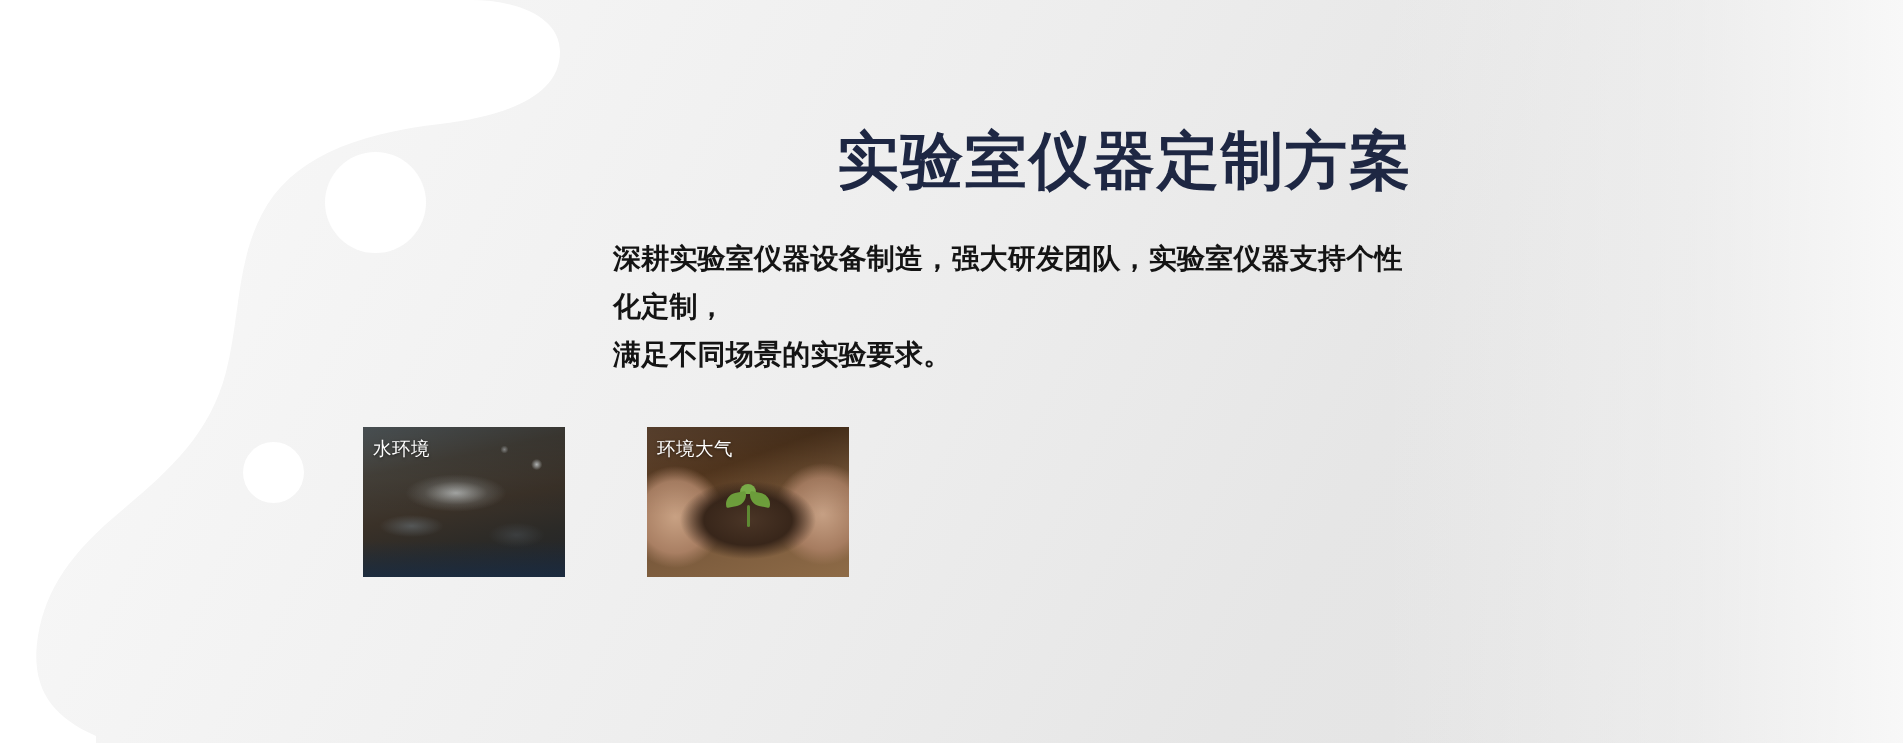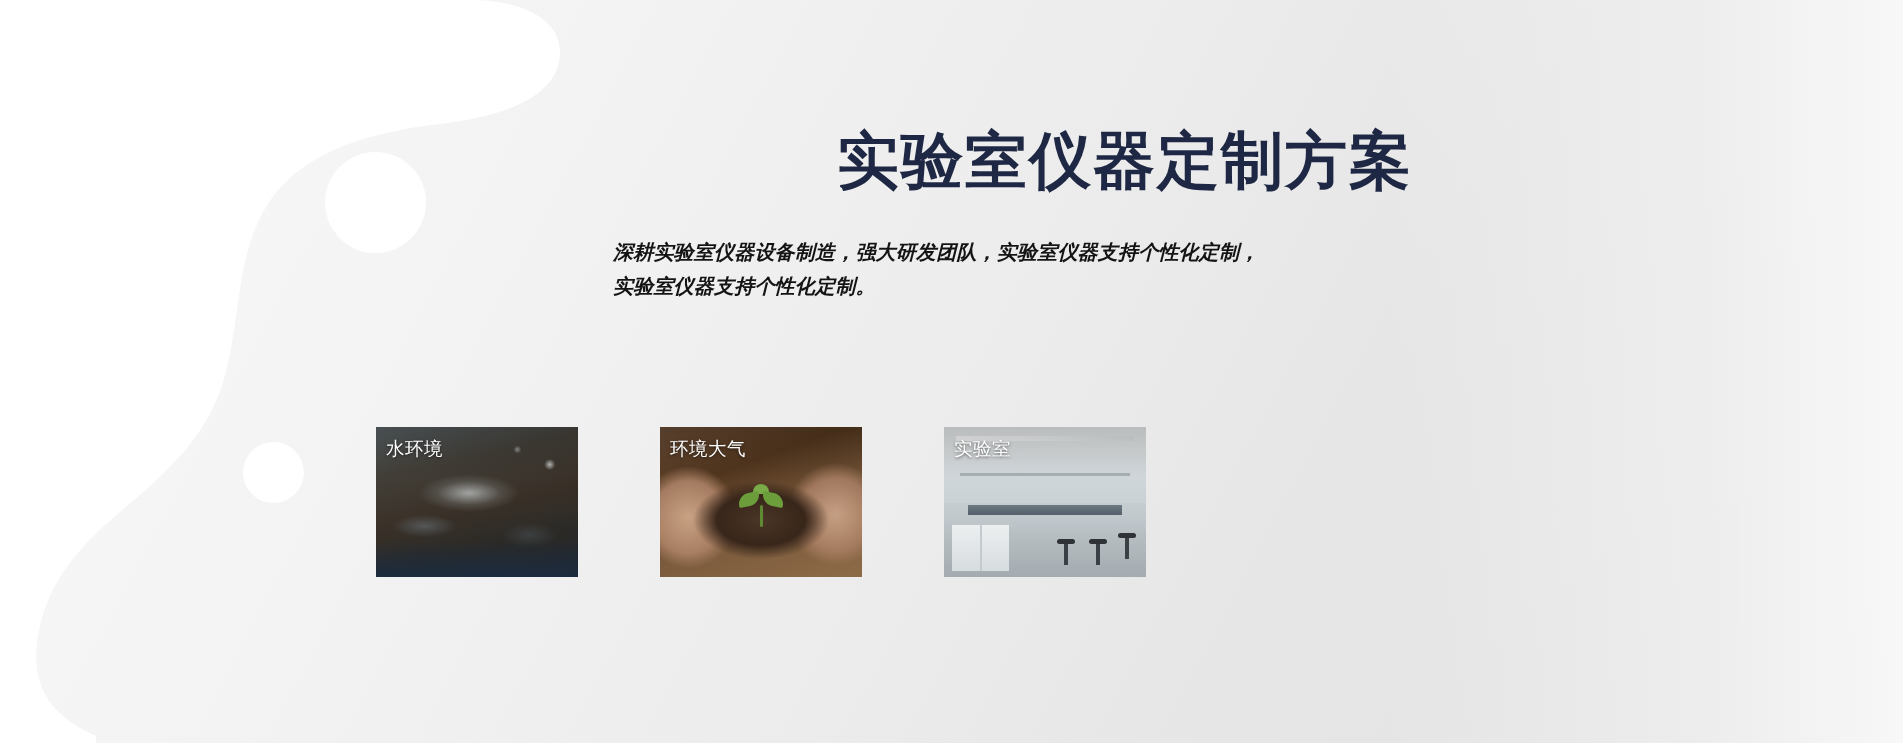--- a/index.html
+++ b/index.html
@@ -70,40 +70,38 @@
     line-height: 1.08;
     font-weight: 700;
     letter-spacing: 2px;
     color: #1e2743;
     white-space: nowrap;
     font-family: "Liberation Sans", "DejaVu Sans", sans-serif;
   }
   .headline-sub {
     margin: 0;
     margin-top: 40px;
-    font-size: 20px;
+    font-size: 28px;
     line-height: 1.72;
     font-weight: 700;
     color: #141414;
     letter-spacing: 0.2px;
     text-align: left;
     width: 795px;
-    font-style: italic;
   }
 
   
   .cards {
     position: absolute;
     left: 363px;
     top: 427px;
     width: 1047px;
     height: 150px;
     display: flex;
     gap: 82px;
-    margin-left: 13px;
   }
   .card {
     position: relative;
     width: 202px;
     height: 150px;
     overflow: hidden;
     flex: 0 0 auto;
   }
   .card-photo {
     position: absolute;
@@ -294,21 +292,21 @@
                L 96,743 L 0,743 Z" fill="#ffffff"></path>
     </svg>
     <div class="circle-1"></div>
     <div class="circle-2"></div>
   </div>
 
   <div class="headline">
     <h1 class="headline-title">实验室仪器定制方案</h1>
     <p class="headline-sub">
       <span>深耕实验室仪器设备制造，强大研发团队，实验室仪器支持个性化定制，</span><br>
-      <span>实验室仪器支持个性化定制。</span>
+      <span>满足不同场景的实验要求。</span>
     </p>
   </div>
 
   <div class="cards">
 
     <div class="card">
       <div class="card-photo photo-water"></div>
       <div class="card-shade"></div>
       <div class="card-label">水环境</div>
     </div>
@@ -317,31 +315,16 @@
       <div class="card-photo photo-soil">
         <div class="sprout-leaf2"></div>
         <div class="sprout-leaf l"></div>
         <div class="sprout-leaf r"></div>
         <div class="sprout-stem"></div>
       </div>
       <div class="card-shade"></div>
       <div class="card-label">环境大气</div>
     </div>
 
-    <div class="card">
-      <div class="card-photo photo-lab">
-        <div class="lab-ceiling"></div>
-        <div class="lab-wall"></div>
-        <div class="lab-shelf"></div>
-        <div class="lab-bench-top"></div>
-        <div class="lab-cabinet"></div>
-        <div class="lab-floor"></div>
-        <div class="lab-stool s1"></div>
-        <div class="lab-stool s2"></div>
-        <div class="lab-stool s3"></div>
-      </div>
-      <div class="card-shade"></div>
-      <div class="card-label">实验室</div>
-    </div>
 
 
   </div>
 </div>
 
 </body></html>

